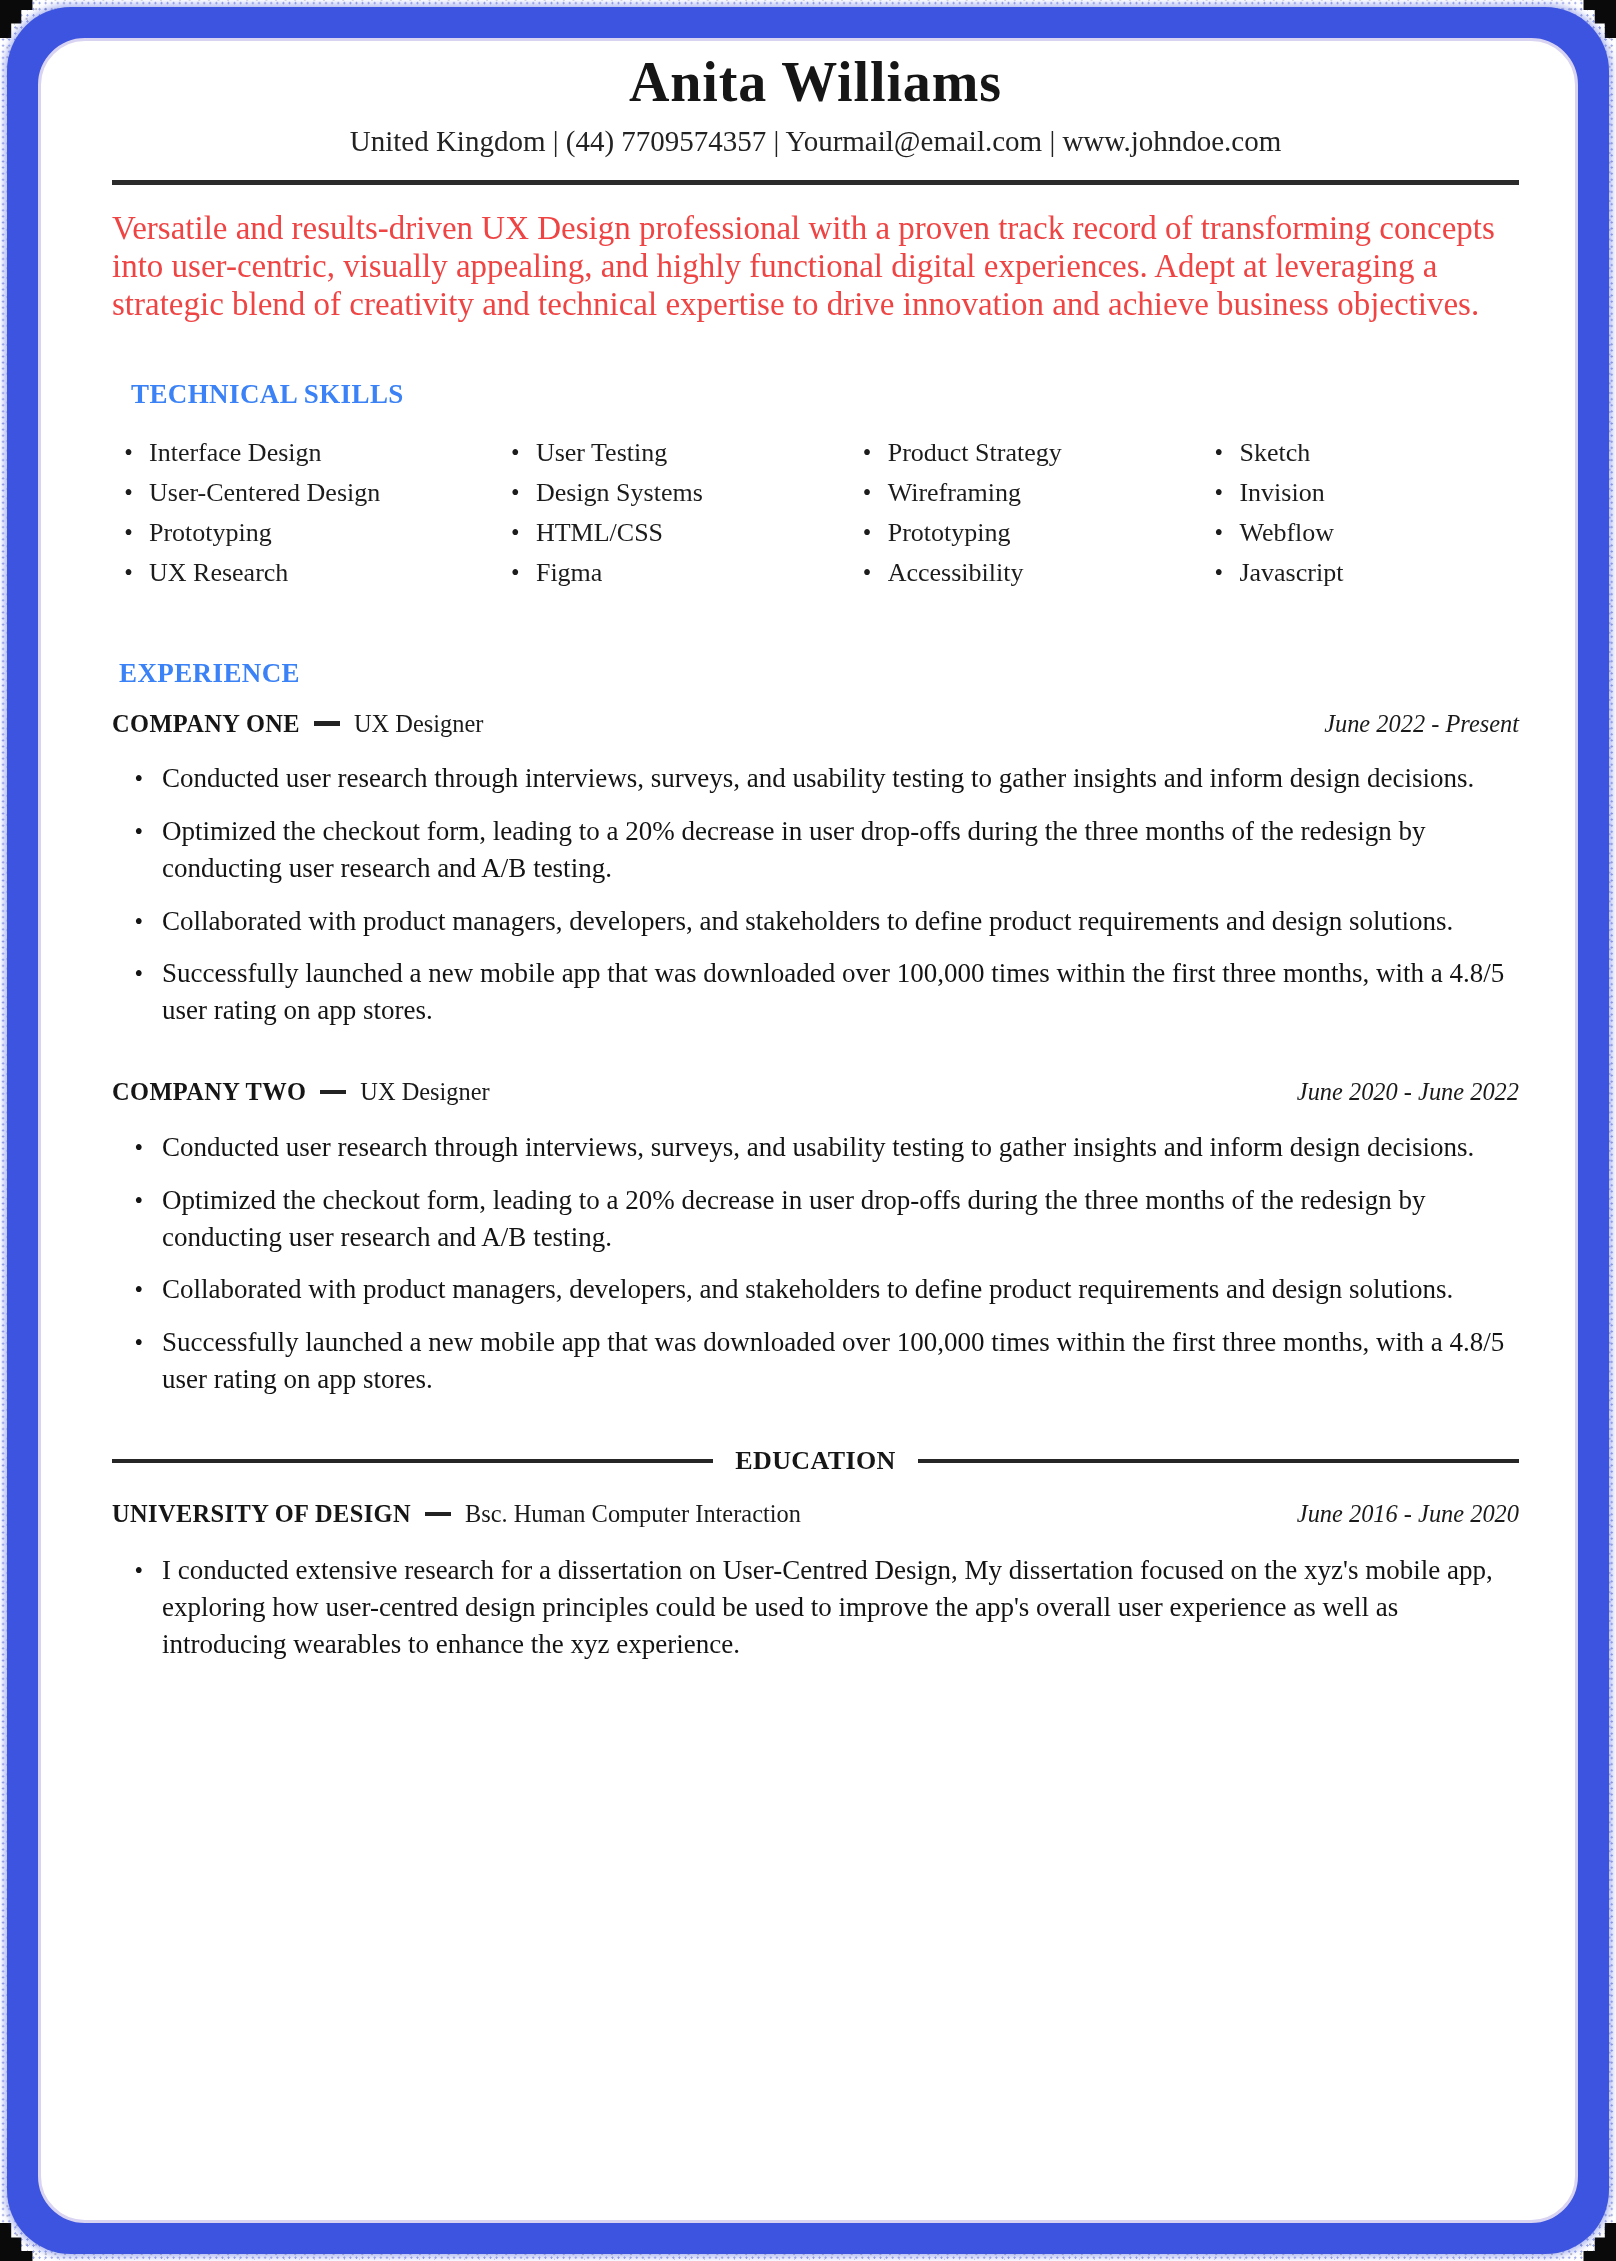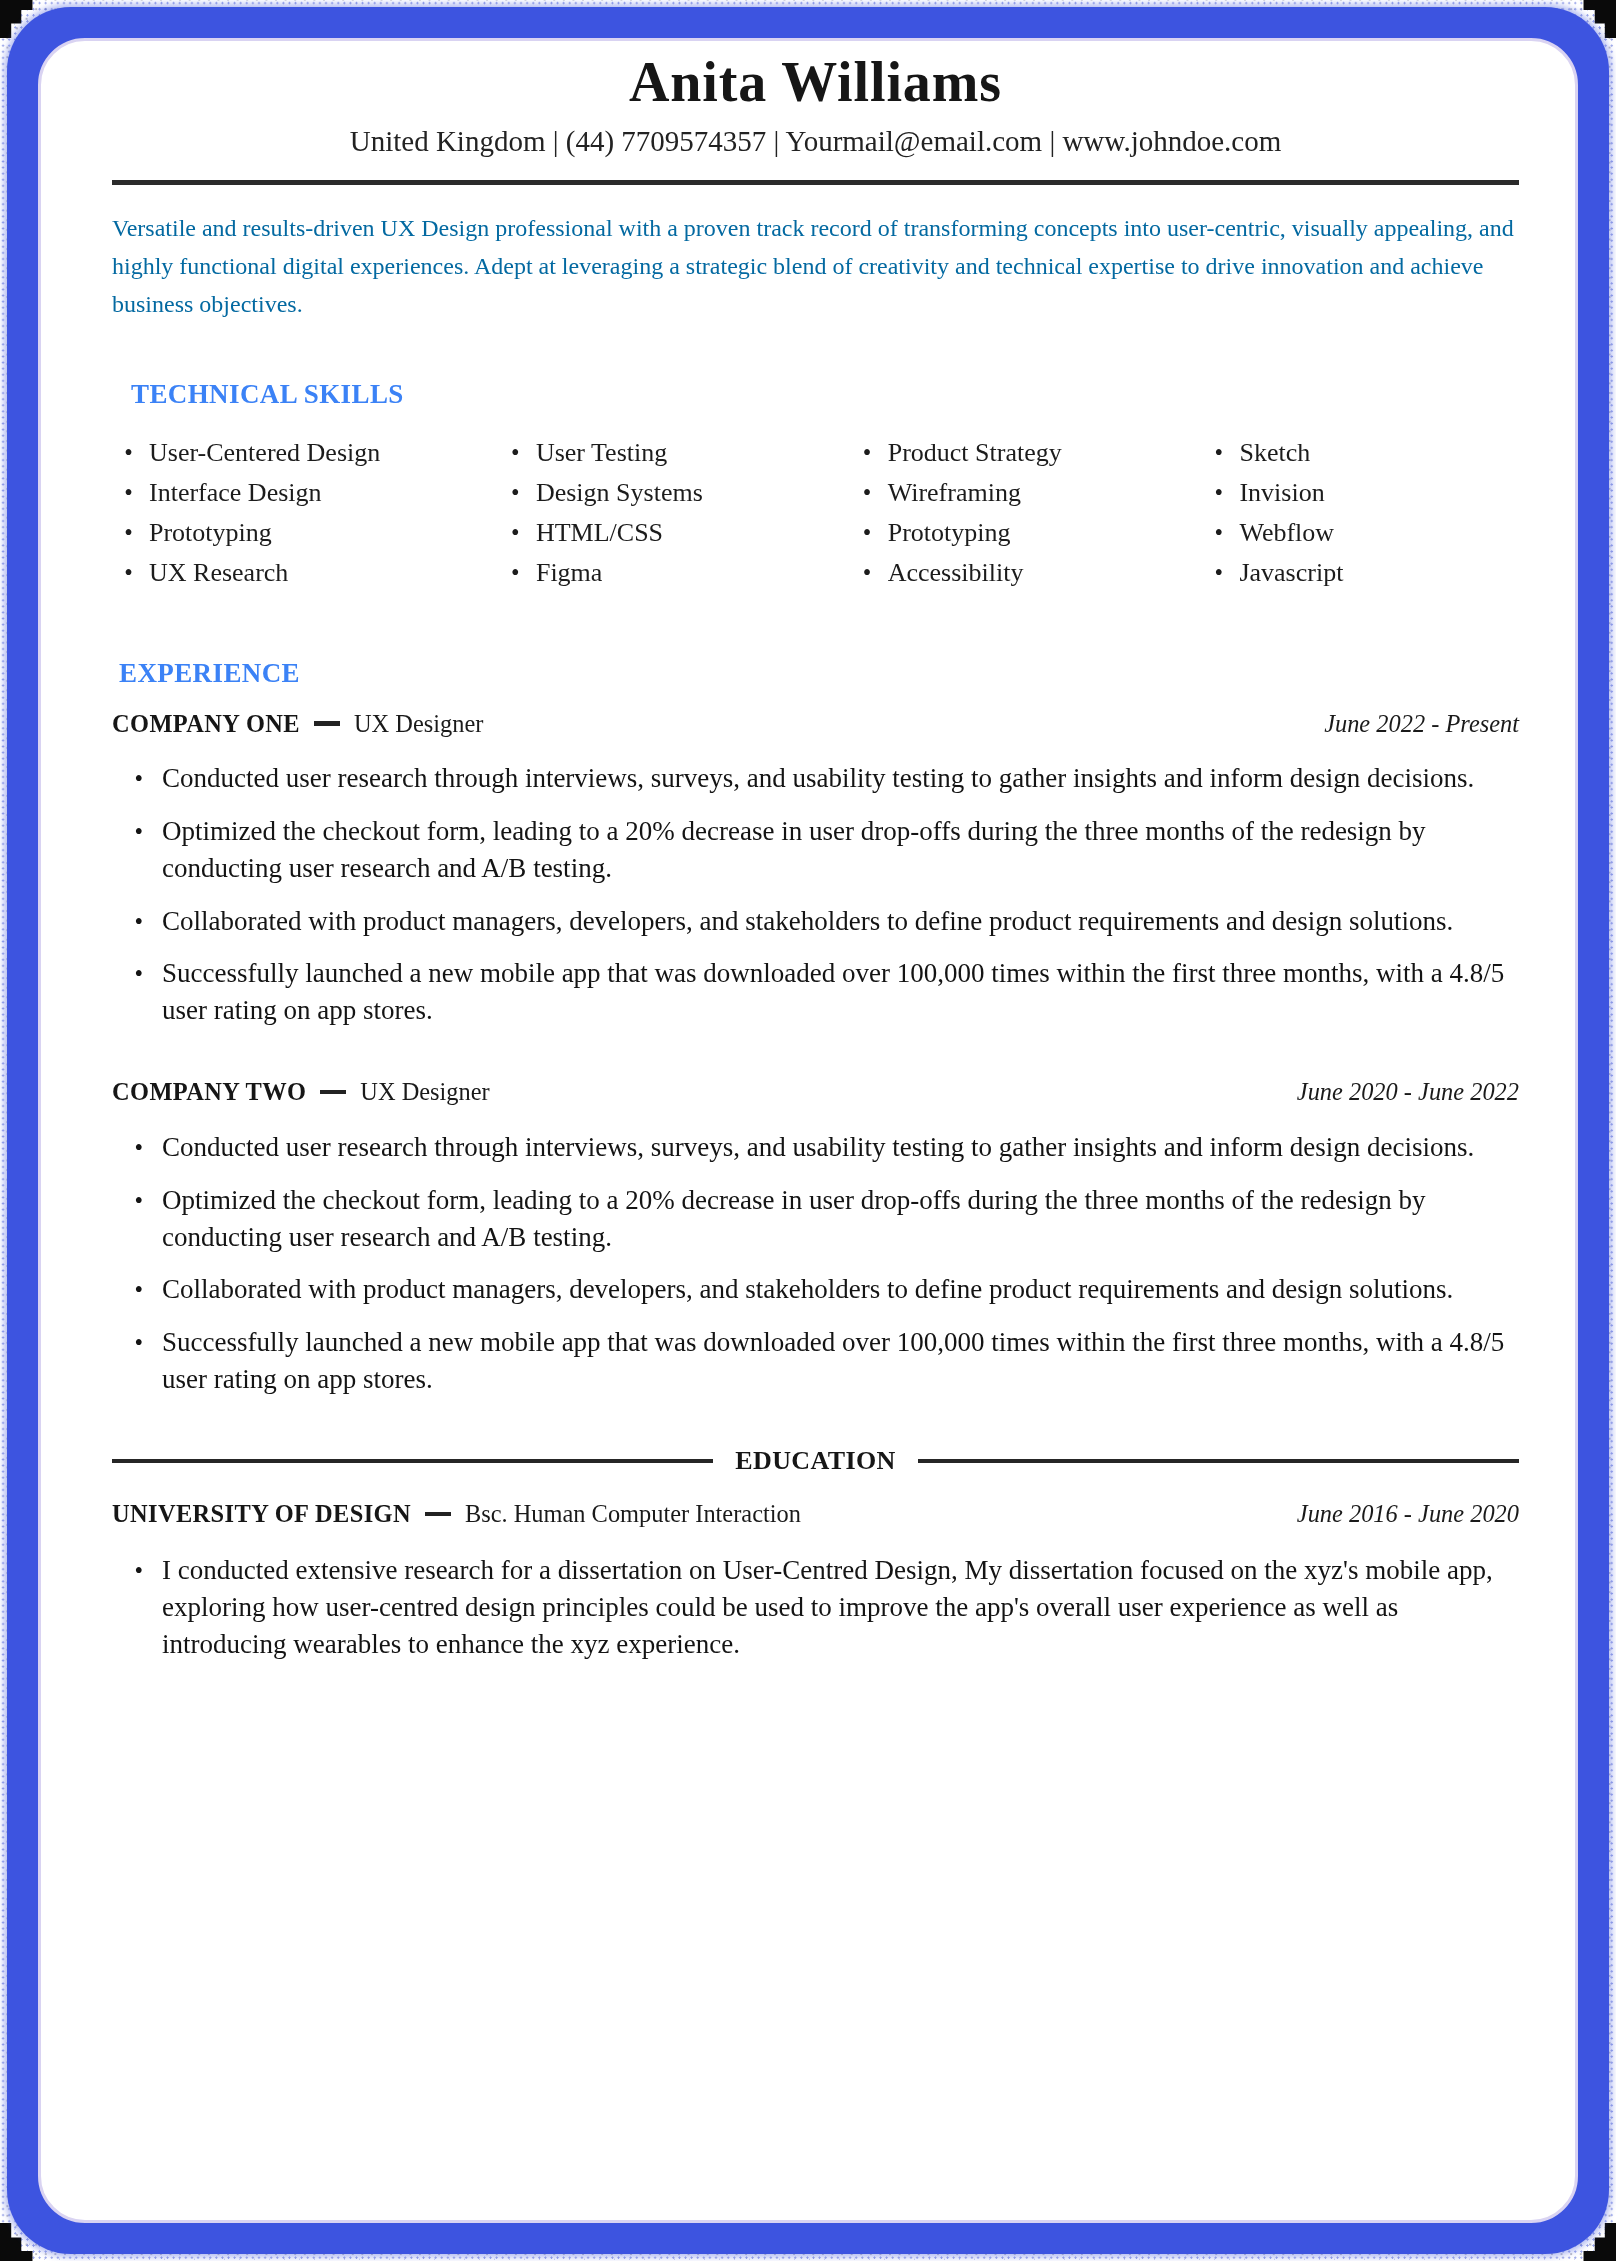--- a/index.html
+++ b/index.html
@@ -51,21 +51,21 @@
   .subtitle{
     margin:14px 0 0 0;text-align:center;font-size:36px;
     color:#7e7e7e;line-height:1.3;
   }
   .contact{
     margin:7px 0 0 0;text-align:center;font-size:29px;
     color:#222;line-height:1.4;
   }
   .head-rule{height:4.4px;background:#2b2b2b;margin-top:19px;border:none;}
   
-  .summary{margin-top:24.4px;font-size:24px;line-height:38px;color:#0369a1;}
+  .summary{margin-top:24.4px;font-size:33px;line-height:38px;color:#ef4444;}
   
   .sec-heading{font-size:27px;font-weight:700;letter-spacing:0.4px;color:#3b82f6;}
   .skills-heading{margin-top:56px;padding-left:19px;}
   .skills-grid{
     display:grid;grid-template-columns:27.5% 25% 25% 22.5%;
     margin-top:22.6px;
   }
   .skill-item{
     font-size:26px;line-height:40px;position:relative;padding-left:37px;
     white-space:nowrap;
@@ -109,22 +109,22 @@
 
   <h1 class="name">Anita Williams</h1>
   <div class="contact">United Kingdom | (44) 7709574357 | Yourmail@email.com | www.johndoe.com</div>
   <div class="head-rule"></div>
 
   <div class="summary">Versatile and results-driven UX Design professional with a proven track record of transforming concepts into user-centric, visually appealing, and highly functional digital experiences. Adept at leveraging a strategic blend of creativity and technical expertise to drive innovation and achieve business objectives.</div>
 
   <div class="sec-heading skills-heading">TECHNICAL SKILLS</div>
   <div class="skills-grid">
     <div>
+      <div class="skill-item">Interface Design</div>
       <div class="skill-item">User-Centered Design</div>
-      <div class="skill-item">Interface Design</div>
       <div class="skill-item">Prototyping</div>
       <div class="skill-item">UX Research</div>
     </div>
     <div>
       <div class="skill-item">User Testing</div>
       <div class="skill-item">Design Systems</div>
       <div class="skill-item">HTML/CSS</div>
       <div class="skill-item">Figma</div>
     </div>
     <div>

